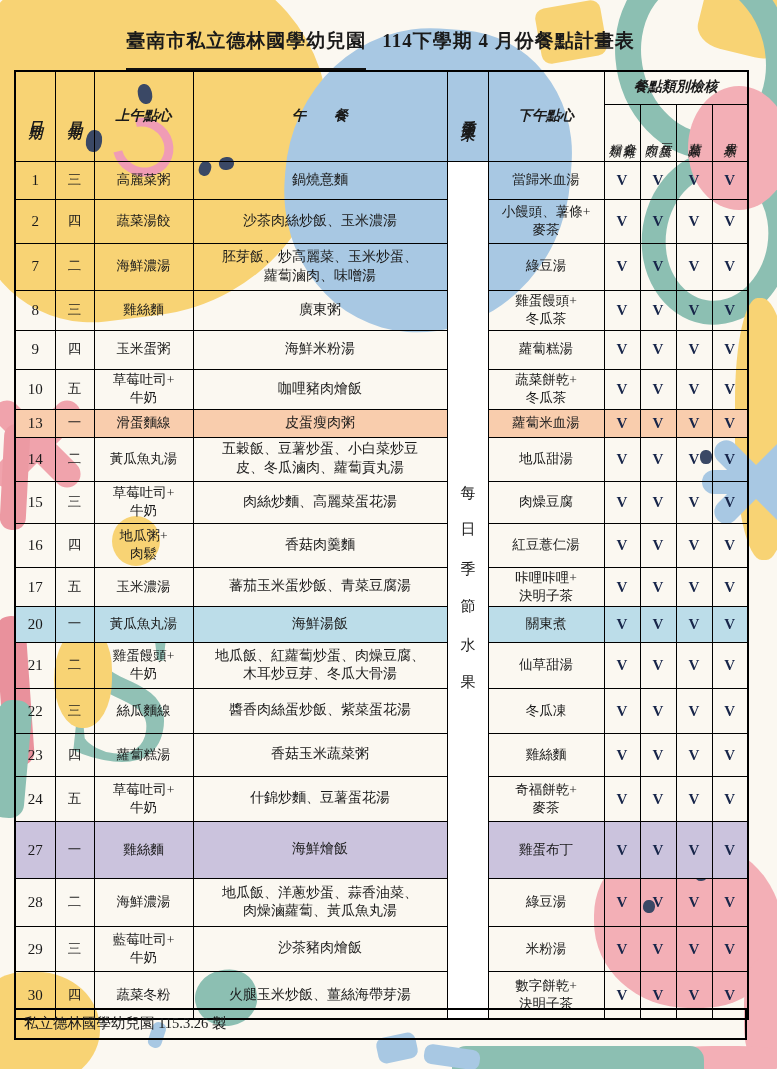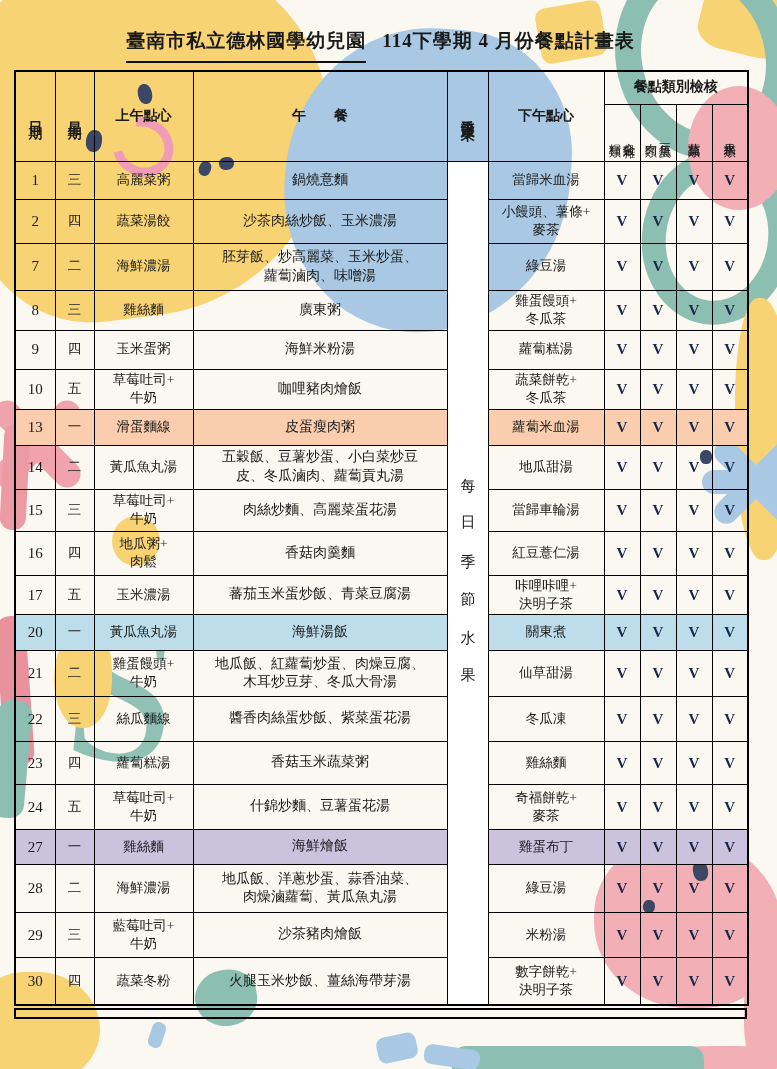--- a/index.html
+++ b/index.html
@@ -8,33 +8,33 @@
     background:#FBF8F1;color:#1a1a1a;
     font-family:"Liberation Serif","DejaVu Serif",serif;
   }
   .deco{position:absolute;z-index:0;}
   .bar{position:absolute;}
   
   .title{
     position:absolute;left:14px;top:28px;width:733px;z-index:2;
     text-align:center;font-size:19px;font-weight:bold;letter-spacing:1px;
   }
-  .title .school{border-bottom:2px solid #111;padding-bottom:10px;}
+  .title .school{border-bottom:2px solid #111;padding-bottom:17px;}
   .title .rest{margin-left:16px;}
   
   table.meal{
     position:absolute;left:14px;top:70px;width:733px;z-index:1;
     border-collapse:collapse;table-layout:fixed;
     border:2px solid #000;
   }
   td,th{
     border:1px solid #000;padding:1px 2px;text-align:center;vertical-align:middle;
     font-size:13.5px;font-weight:normal;line-height:1.35;
   }
-  th{font-weight:bold;font-size:14px;}
+  th{font-weight:bold;font-size:14px;font-style:italic;}
   .num{font-size:15px;}
   .lunch{font-size:14px;}
   .pre{white-space:pre-line;}
   .vert{
     writing-mode:vertical-rl;text-orientation:upright;display:inline-block;
     white-space:pre-line;line-height:1.12;
   }
   .vh{font-size:12.5px;letter-spacing:1px;font-weight:normal;}
   .vhead{font-size:14px;letter-spacing:5px;font-weight:bold;}
   .fruit-cell{background:#fff;}
@@ -200,21 +200,21 @@
         <td class="pre">草莓吐司+
 牛奶</td>
         <td class="lunch pre">咖哩豬肉燴飯</td>
         <td class="pre">蔬菜餅乾+
 冬瓜茶</td>
         <td class="check">V</td>
         <td class="check">V</td>
         <td class="check">V</td>
         <td class="check">V</td>
       </tr>
-      <tr style="height: 36px;">
+      <tr style="height: 28px;">
         <td class="num hl-orange">13</td>
         <td class=" hl-orange">一</td>
         <td class="pre hl-orange">滑蛋麵線</td>
         <td class="lunch pre hl-orange">皮蛋瘦肉粥</td>
         <td class="pre hl-orange">蘿蔔米血湯</td>
         <td class="check hl-orange">V</td>
         <td class="check hl-orange">V</td>
         <td class="check hl-orange">V</td>
         <td class="check hl-orange">V</td>
       </tr>
@@ -229,21 +229,21 @@
         <td class="check">V</td>
         <td class="check">V</td>
         <td class="check">V</td>
       </tr>
       <tr style="height: 42px;">
         <td class="num">15</td>
         <td class="">三</td>
         <td class="pre">草莓吐司+
 牛奶</td>
         <td class="lunch pre">肉絲炒麵、高麗菜蛋花湯</td>
-        <td class="pre">當歸車輪湯</td>
+        <td class="pre">肉燥豆腐</td>
         <td class="check">V</td>
         <td class="check">V</td>
         <td class="check">V</td>
         <td class="check">V</td>
       </tr>
       <tr style="height: 44px;">
         <td class="num">16</td>
         <td class="">四</td>
         <td class="pre">地瓜粥+
 肉鬆</td>
@@ -318,21 +318,21 @@
         <td class="pre">草莓吐司+
 牛奶</td>
         <td class="lunch pre">什錦炒麵、豆薯蛋花湯</td>
         <td class="pre">奇福餅乾+
 麥茶</td>
         <td class="check">V</td>
         <td class="check">V</td>
         <td class="check">V</td>
         <td class="check">V</td>
       </tr>
-      <tr style="height: 35px;">
+      <tr style="height: 57px;">
         <td class="num hl-purple">27</td>
         <td class=" hl-purple">一</td>
         <td class="pre hl-purple">雞絲麵</td>
         <td class="lunch pre hl-purple">海鮮燴飯</td>
         <td class="pre hl-purple">雞蛋布丁</td>
         <td class="check hl-purple">V</td>
         <td class="check hl-purple">V</td>
         <td class="check hl-purple">V</td>
         <td class="check hl-purple">V</td>
       </tr>
@@ -370,14 +370,15 @@
         <td class="check">V</td>
         <td class="check">V</td>
         <td class="check">V</td>
         <td class="check">V</td>
       </tr>
     </tbody>
 </table>
 
 <div class="footer">
   <div class="row2">
+    <span>私立德林國學幼兒園  115.3.26 製</span>
   </div>
 </div>
 
 </body></html>

